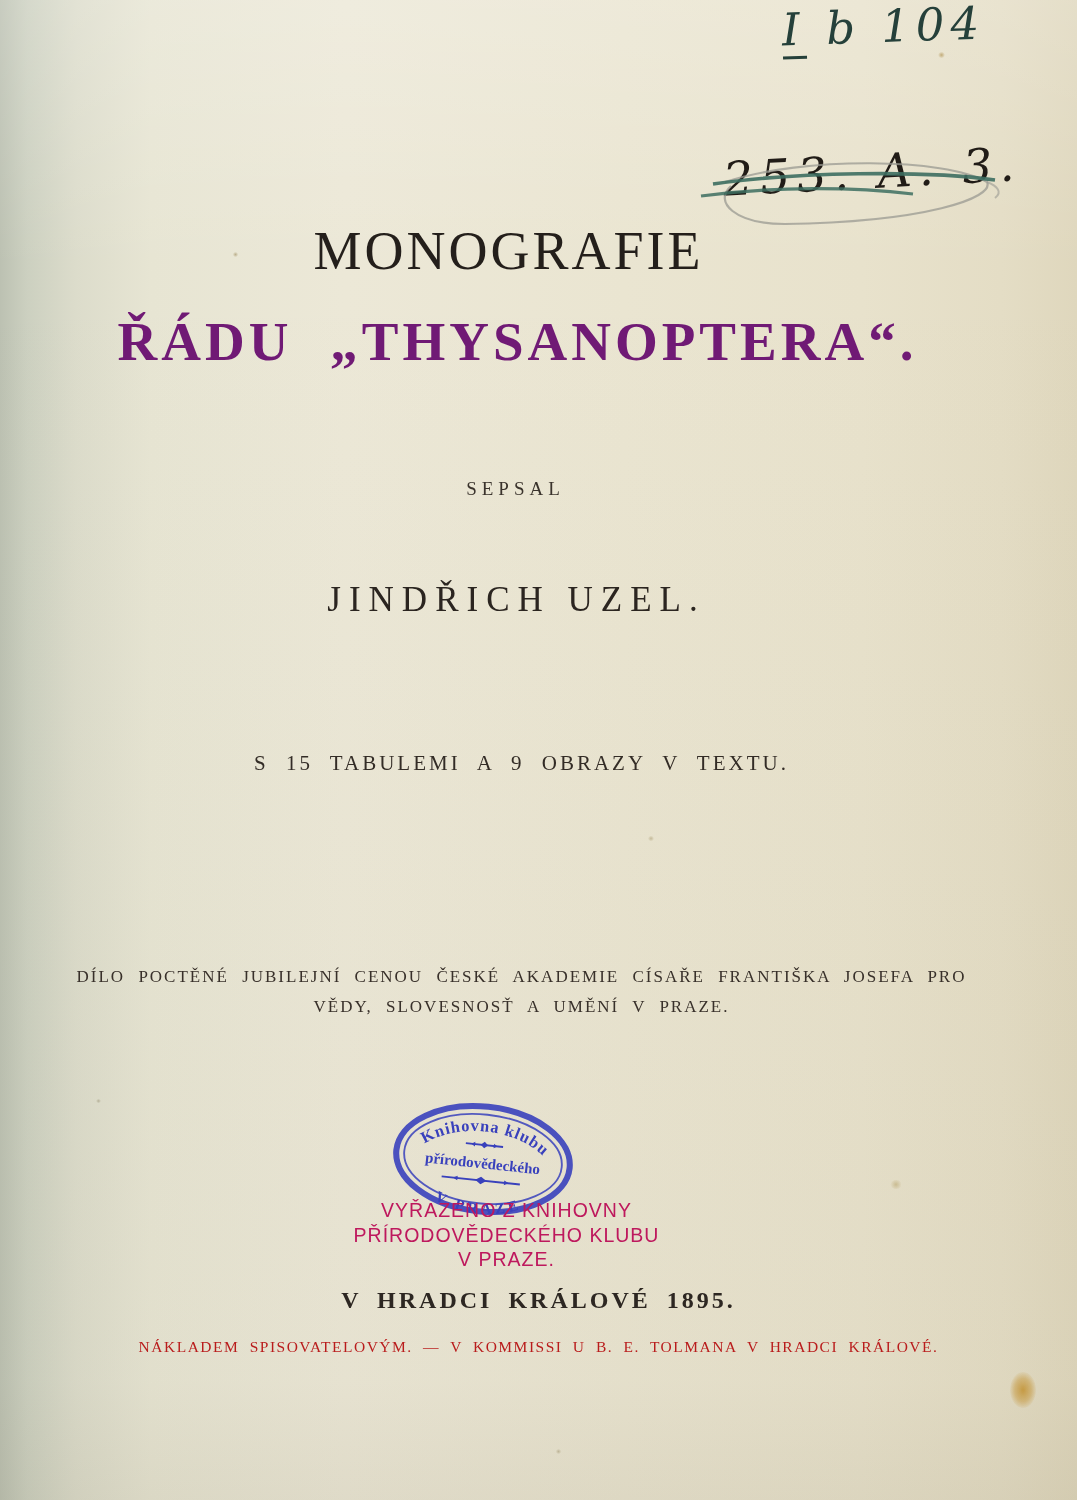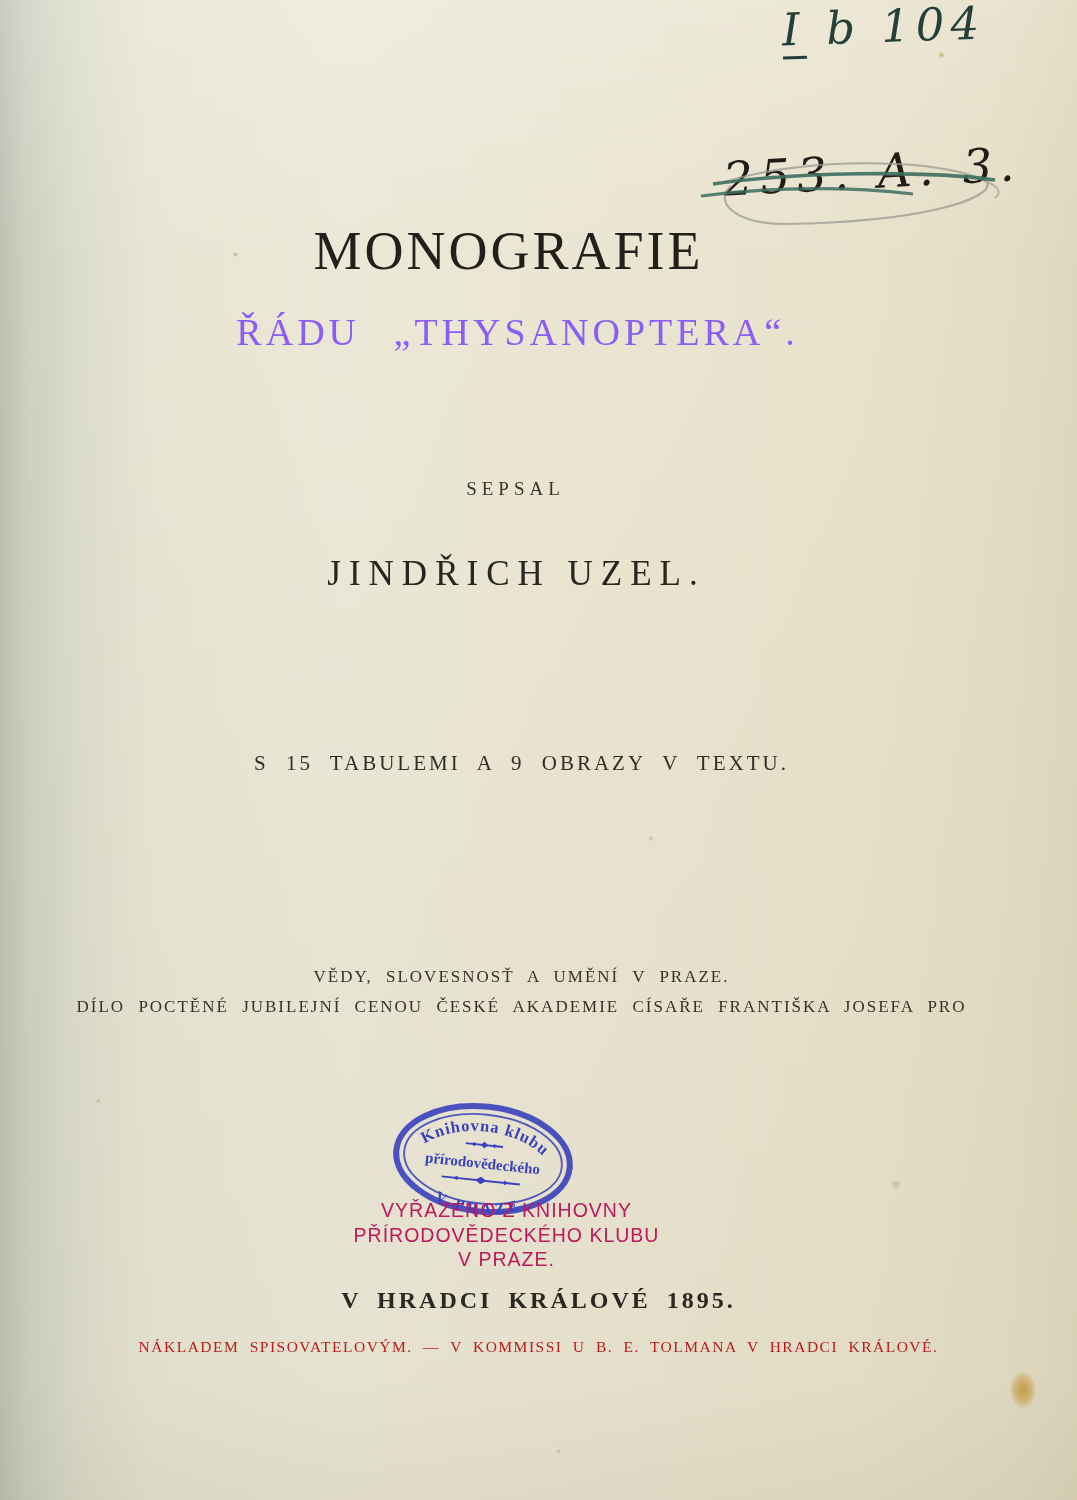--- a/index.html
+++ b/index.html
@@ -5,23 +5,23 @@
   html,body{margin:0;padding:0;}
   body{
     width:1077px;height:1500px;position:relative;overflow:hidden;
     font-family:"Liberation Serif", serif;
     background:
       linear-gradient(180deg, rgba(255,255,255,.18) 0%, rgba(255,255,255,0) 18%, rgba(120,110,80,.05) 92%, rgba(110,100,70,.10) 100%),
       linear-gradient(90deg, #bcc1b2 0%, #ccd0c0 2.5%, #dcdccb 7%, #e7e5d3 14%, #ece8d7 32%, #eae5d1 58%, #e8e2cc 80%, #e4ddc5 93%, #dfd7bd 100%);
   }
   .row{position:absolute;left:0;width:1077px;text-align:center;color:#2b2420;box-sizing:border-box;}
   #title1{top:220px;font-size:54px;letter-spacing:3px;padding-right:60px;color:#241f1b;}
-  #title2{top:310px;font-size:38px;letter-spacing:4px;word-spacing:20px;padding-right:42px;color:#8b5cf6;}
+  #title2{top:310px;font-size:55px;letter-spacing:4px;word-spacing:20px;padding-right:42px;color:#701a75;font-weight:bold;}
   #sepsal{top:478px;font-size:19px;letter-spacing:5px;padding-right:46px;color:#3a332c;}
-  #author{top:554px;font-size:35px;letter-spacing:8px;padding-right:44px;color:#2b2520;}
+  #author{top:580px;font-size:35px;letter-spacing:8px;padding-right:44px;color:#2b2520;}
   #tabnote{top:751px;font-size:21px;letter-spacing:3px;word-spacing:9px;padding-right:34px;color:#332c26;}
   #award{top:962px;font-size:17px;line-height:30px;letter-spacing:2px;word-spacing:7px;padding-right:34px;color:#38302a;}
   #imprint1{top:1287px;font-size:24px;font-weight:bold;letter-spacing:3px;word-spacing:7px;color:#2d2username:#2d2username;color:#2d2722;}
   #imprint2{top:1338px;font-size:15.5px;letter-spacing:1.5px;word-spacing:5px;color:#b91c1c;}
 
   
   .hand{font-family:"DejaVu Serif", serif;font-style:italic;}
   #shelfmark{position:absolute;left:782px;top:0px;font-size:45px;color:#25403a;transform:rotate(-2deg);letter-spacing:6px;white-space:nowrap;}
   #shelfmark .u{border-bottom:3px solid #25403a;padding-bottom:0px;}
   #crossed-wrap{position:absolute;left:695px;top:140px;width:320px;height:100px;}
@@ -56,22 +56,22 @@
     <path d="M 292,42 C 302,46 308,52 300,58" fill="none" stroke="#9a9a92" stroke-width="2" opacity="0.6"></path>
   </svg>
 </div>
 
 <div id="title1" class="row">MONOGRAFIE</div>
 <div id="title2" class="row">ŘÁDU „THYSANOPTERA“.</div>
 <div id="sepsal" class="row">SEPSAL</div>
 <div id="author" class="row">JINDŘICH UZEL.</div>
 <div id="tabnote" class="row">S 15 TABULEMI A 9 OBRAZY V TEXTU.</div>
 <div id="award" class="row">
+  <div>DÍLO POCTĚNÉ JUBILEJNÍ CENOU ČESKÉ AKADEMIE CÍSAŘE FRANTIŠKA JOSEFA PRO</div>
   <div>VĚDY, SLOVESNOSŤ A UMĚNÍ V PRAZE.</div>
-  <div>DÍLO POCTĚNÉ JUBILEJNÍ CENOU ČESKÉ AKADEMIE CÍSAŘE FRANTIŠKA JOSEFA PRO</div>
 </div>
 
 <svg id="oval-stamp" viewBox="0 0 200 126">
   <defs>
     <path id="arcTop" d="M 21,74 A 81,52 0 0 1 179,74" fill="none"></path>
     <path id="arcBot" d="M 30,56 A 76,47 0 1 0 170,56" fill="none"></path>
   </defs>
   <ellipse cx="100" cy="63" rx="93" ry="56" fill="none" stroke="#2c35bb" stroke-width="6.5" opacity="0.9"></ellipse>
   <ellipse cx="100" cy="63" rx="84.5" ry="47.5" fill="none" stroke="#2c35bb" stroke-width="2" opacity="0.85"></ellipse>
   <text font-family="Liberation Serif, serif" font-size="17.5" font-weight="bold" fill="#2c35bb" letter-spacing="1">

